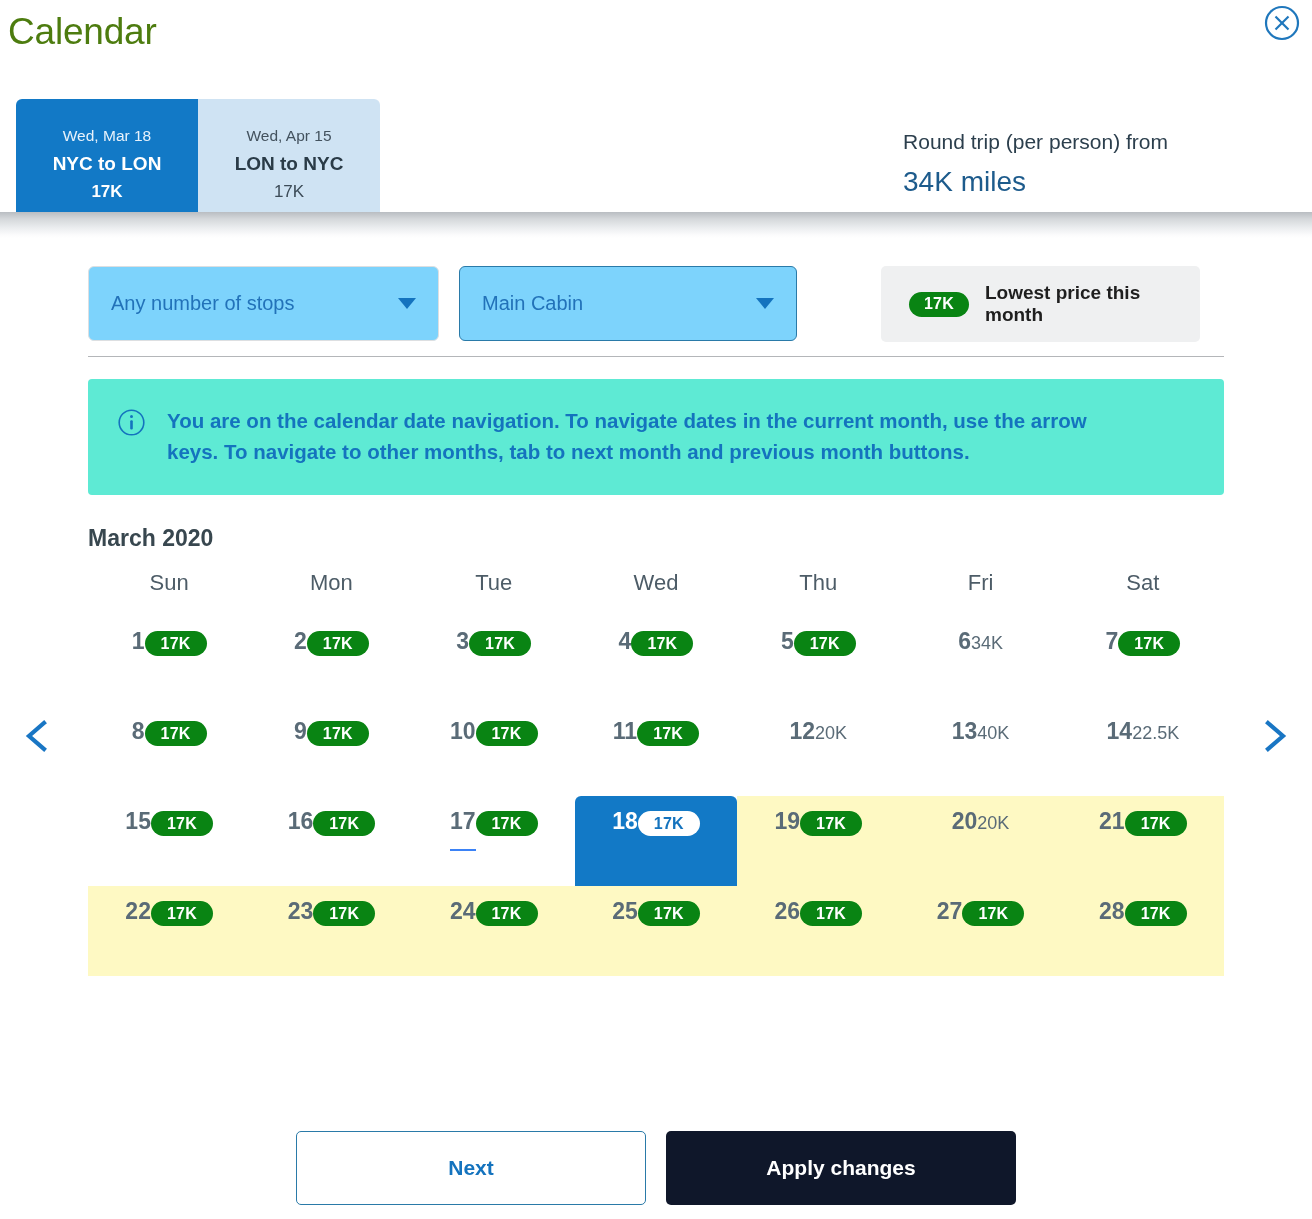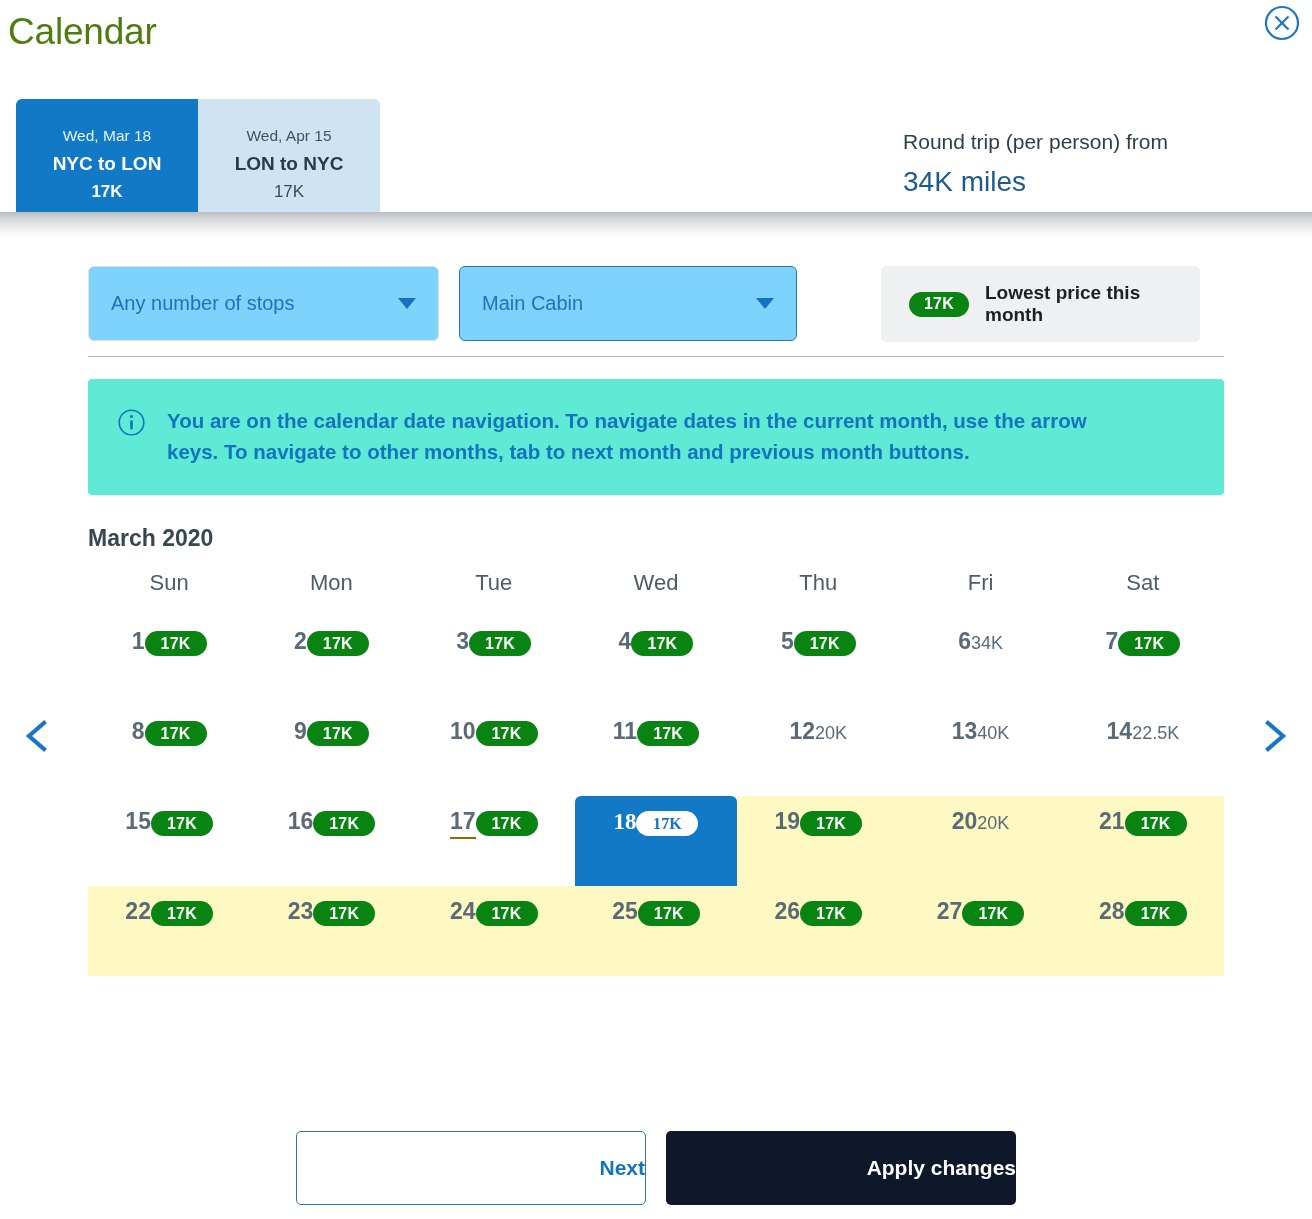--- a/index.html
+++ b/index.html
@@ -322,34 +322,33 @@
   }
 
   .cell.empty { cursor: default; }
 
   .cell.in-range { background: #fef9c3; }
 
   .cell.selected {
     background: #1279c6;
     border-radius: 6px 6px 0 0;
     cursor: pointer;
-    font-family: Liberation Serif, serif;
   }
 
   .day-num {
     font-size: 23px;
     font-weight: 700;
     color: #5a6b77;
     line-height: 1.25;
     display: inline-block;
   }
 
   .cell.today .day-num {
-    border-bottom: 2px solid #a16207;
-    padding-bottom: 1px;
+    border-bottom: 2px solid #3b82f6;
+    padding-bottom: 13px;
   }
 
   .cell.selected .day-num { color: #ffffff; }
 
   .price-pill {
     display: inline-flex;
     align-items: center;
     justify-content: center;
     min-width: 62px;
     height: 25px;
@@ -392,21 +391,20 @@
   }
 
   .btn {
     width: 350px;
     height: 74px;
     border-radius: 5px;
     font-size: 21px;
     font-weight: 700;
     font-family: inherit;
     cursor: pointer;
-    text-align: right;
   }
 
   .btn-next {
     background: #ffffff;
     border: 1px solid #2a7aa8;
     color: #1473be;
   }
 
   .btn-apply {
     background: #0f172a;

